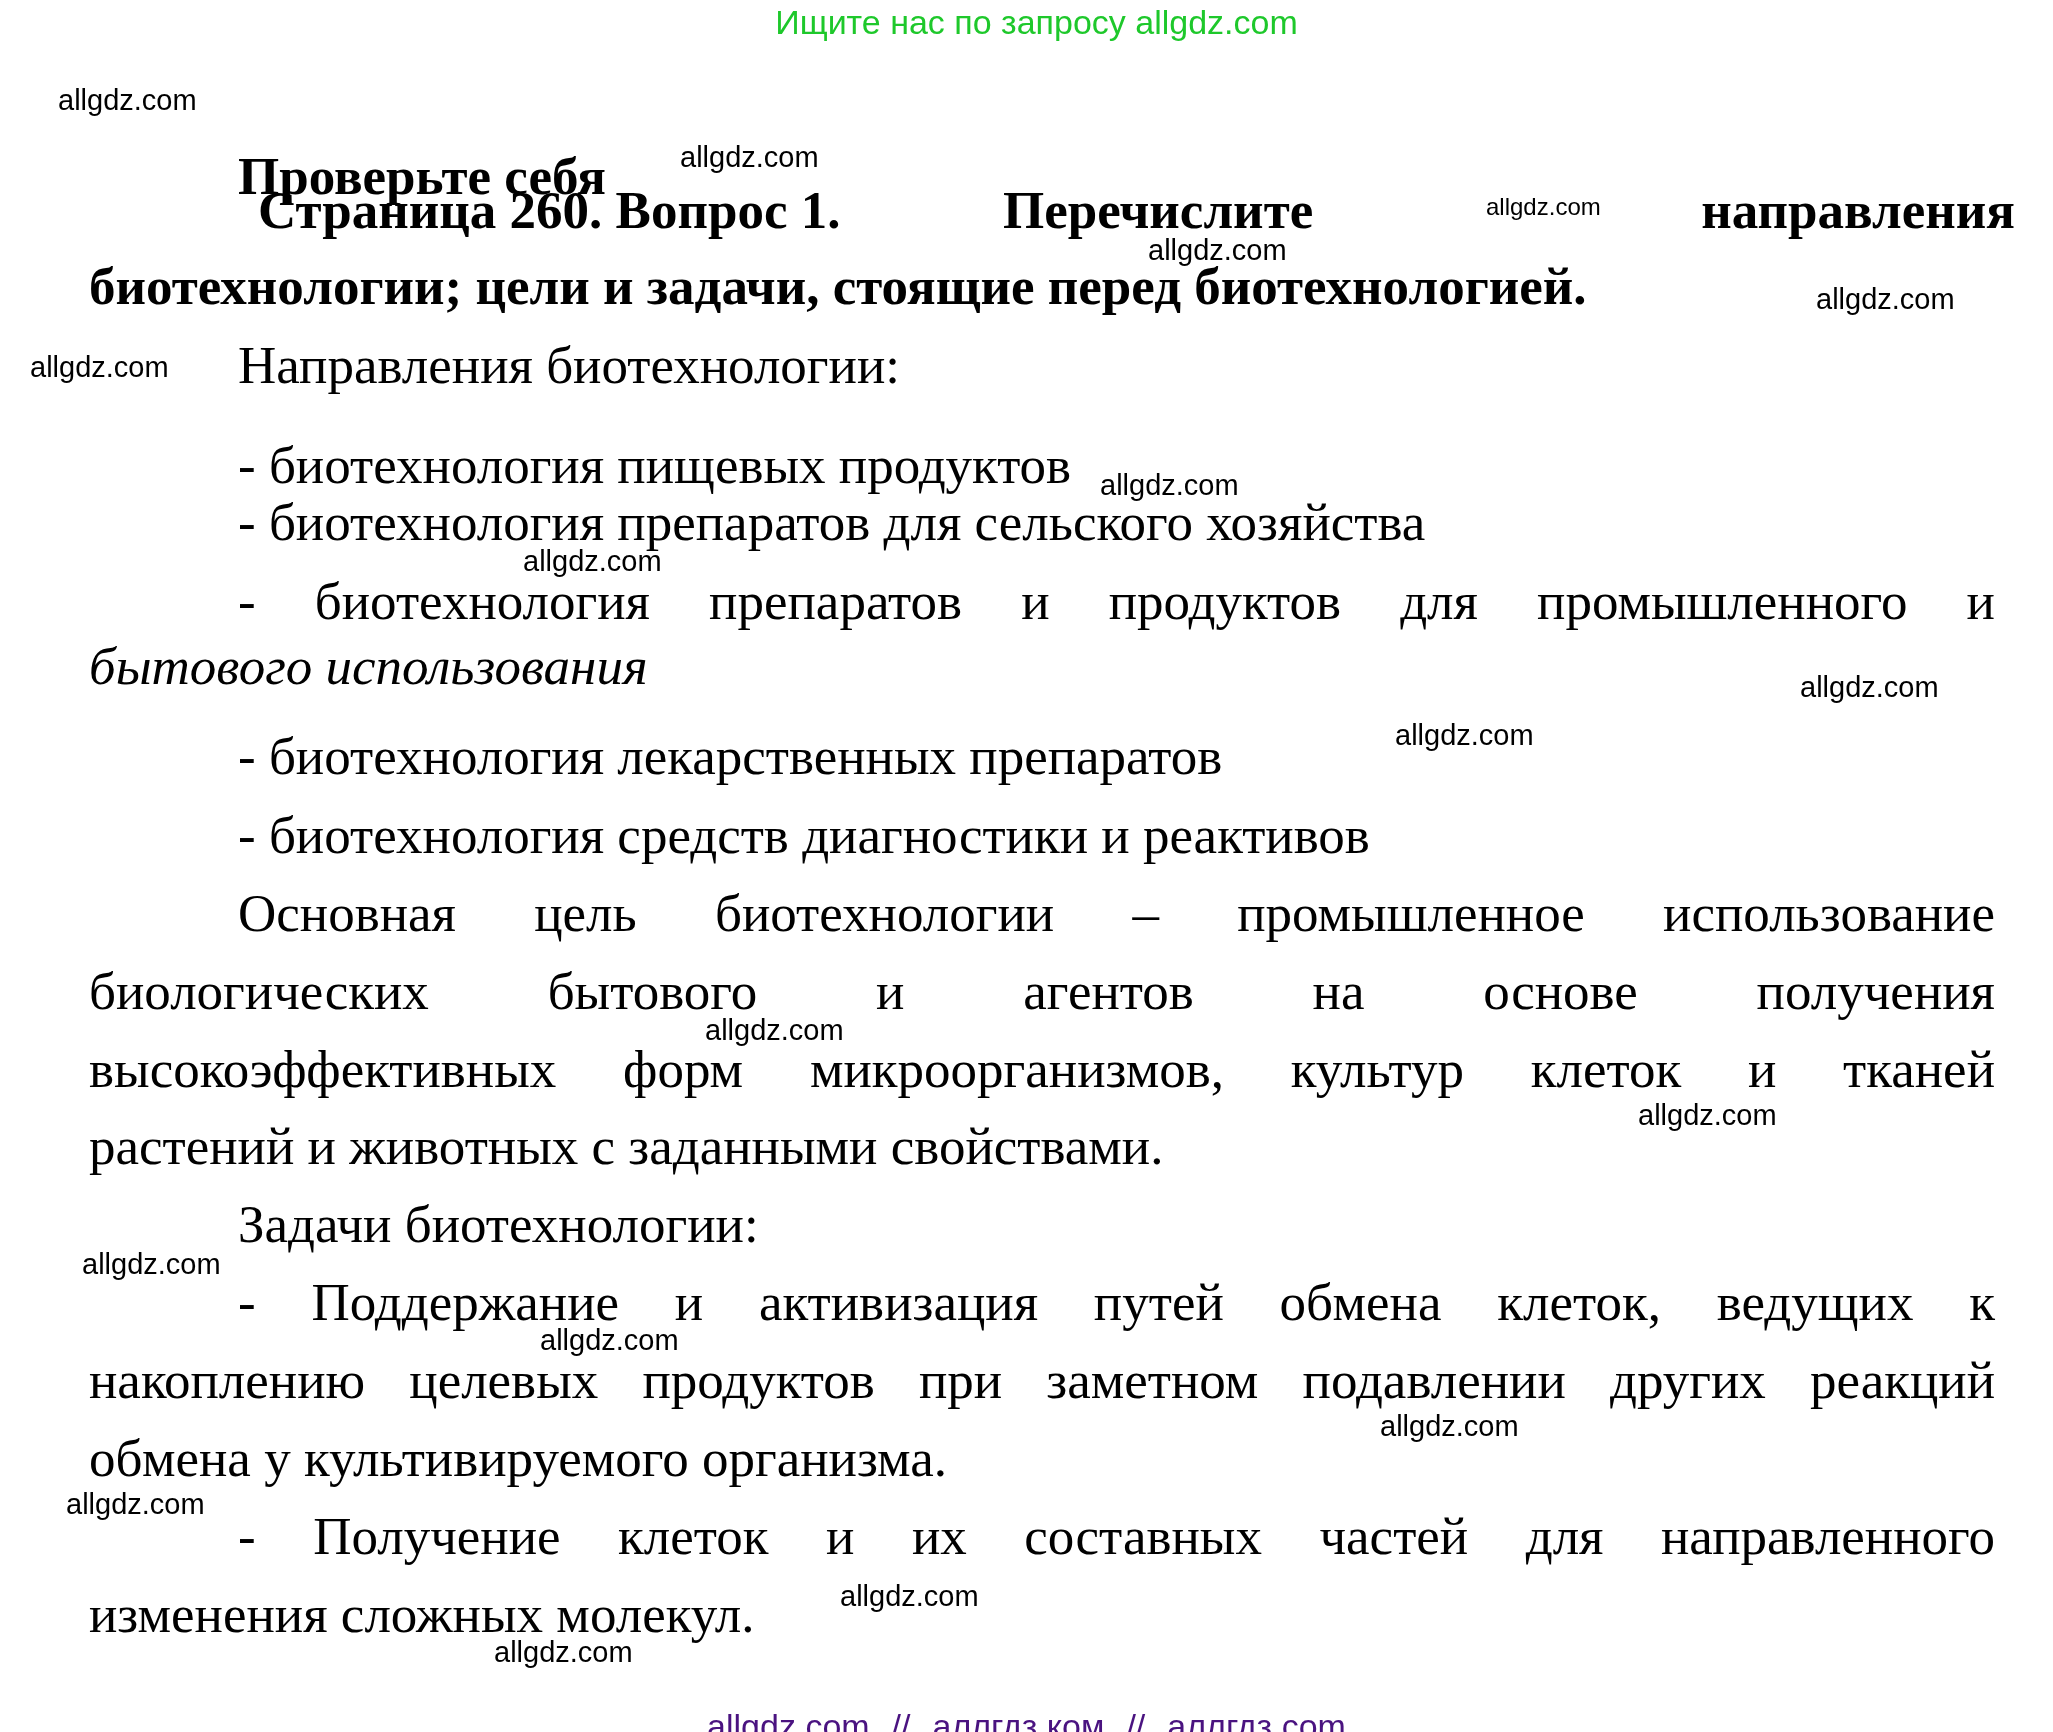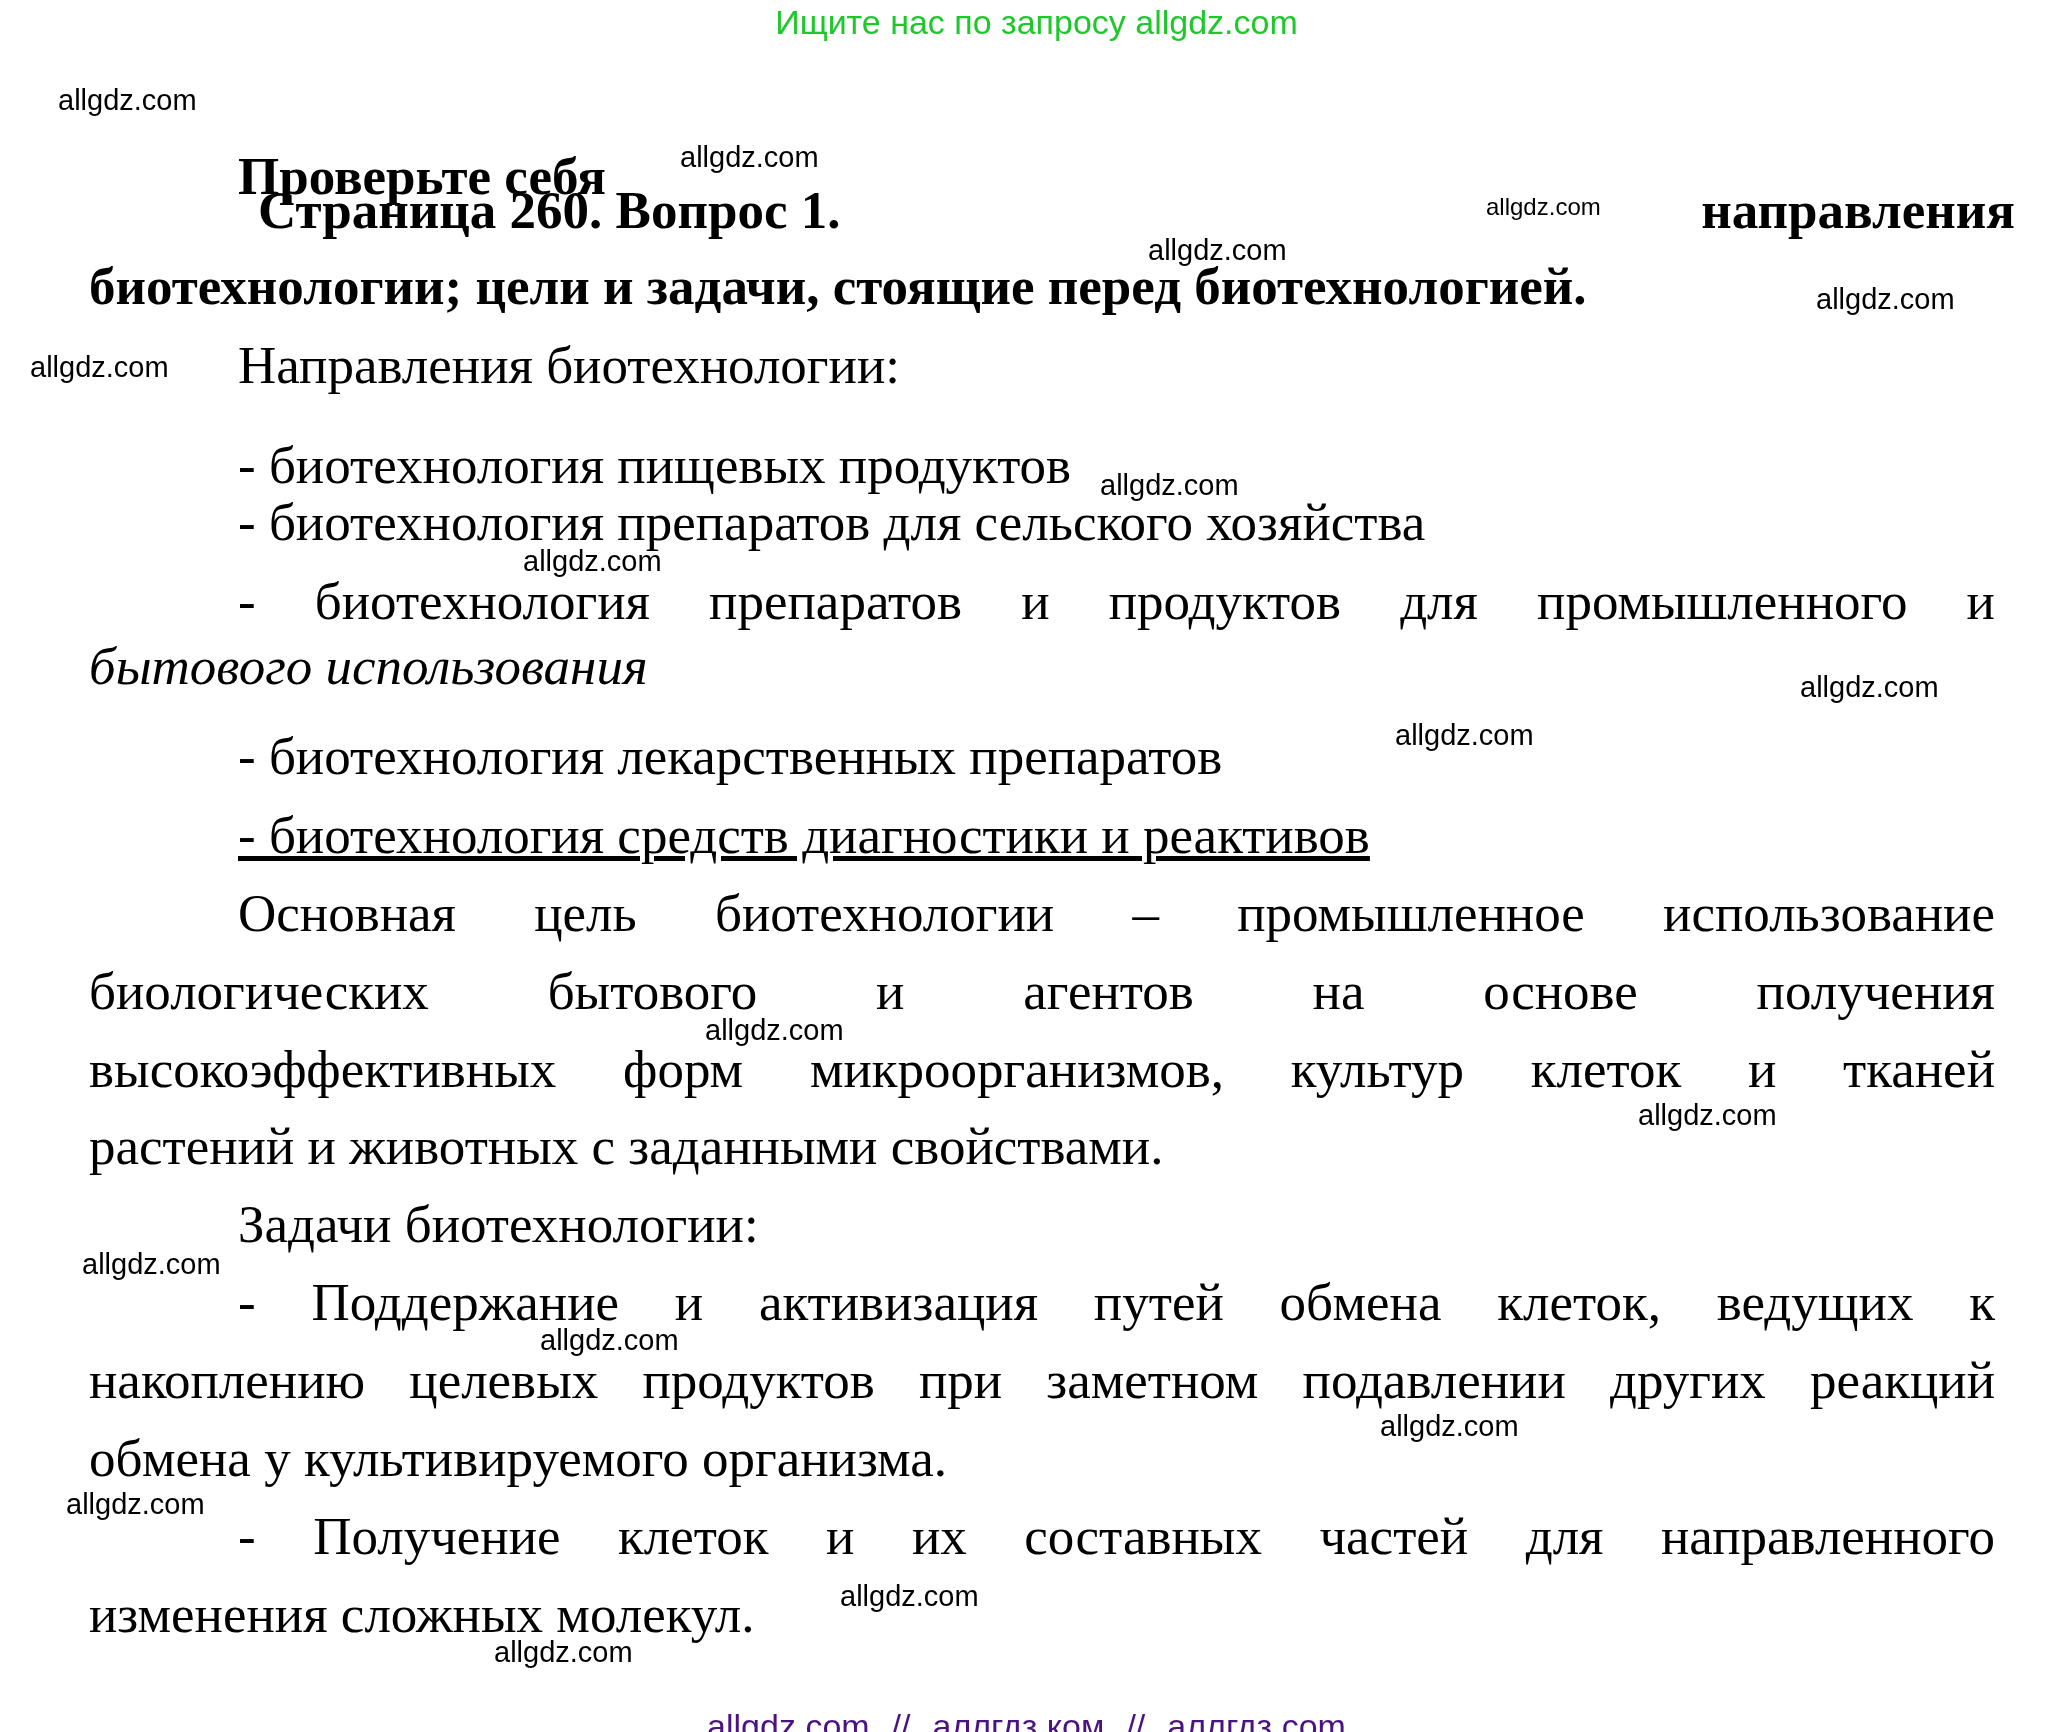--- a/index.html
+++ b/index.html
@@ -32,31 +32,32 @@
 </style>
 </head>
 <body>
 
 <div class="top-banner" style="color:#1ec82b;padding-left:10px;">Ищите нас по запросу allgdz.com</div>
 
 <div class="ln indent bold" style="top:102px;margin-top:44px;">Проверьте себя</div>
 
 <div class="ln indent bold" style="top:180px;margin-left:20px;">
   <span style="position:absolute;left:0;">Страница 260. Вопрос 1.</span>
+  <span style="position:absolute;left:745px;">Перечислите</span>
   <span style="position:absolute;right:0;">направления</span>
 </div>
 <div class="ln bold" style="top:256px;">биотехнологии; цели и задачи, стоящие перед биотехнологией.</div>
 
 <div class="ln indent" style="top:335px;">Направления биотехнологии:</div>
 <div class="ln indent" style="top:435px;">- биотехнология пищевых продуктов</div>
 <div class="ln indent" style="top:492px;">- биотехнология препаратов для сельского хозяйства</div>
 <div class="ln indent just" style="top:571px;">- биотехнология препаратов и продуктов для промышленного и</div>
 <div class="ln" style="top:636px;font-style:italic;">бытового использования</div>
 <div class="ln indent" style="top:726px;">- биотехнология лекарственных препаратов</div>
-<div class="ln indent" style="top:805px;text-decoration:underline;">- биотехнология средств диагностики и реактивов</div>
+<div class="ln indent" style="top:805px;">- биотехнология средств диагностики и реактивов</div>
 
 <div class="ln indent just" style="top:883px;">Основная цель биотехнологии – промышленное использование</div>
 <div class="ln just" style="top:961px;">биологических бытового и агентов на основе получения</div>
 <div class="ln just" style="top:1039px;">высокоэффективных форм микроорганизмов, культур клеток и тканей</div>
 <div class="ln" style="top:1116px;">растений и животных с заданными свойствами.</div>
 
 <div class="ln indent" style="top:1194px;">Задачи биотехнологии:</div>
 <div class="ln indent just" style="top:1272px;">- Поддержание и активизация путей обмена клеток, ведущих к</div>
 <div class="ln just" style="top:1350px;">накоплению целевых продуктов при заметном подавлении других реакций</div>
 <div class="ln" style="top:1428px;">обмена у культивируемого организма.</div>

